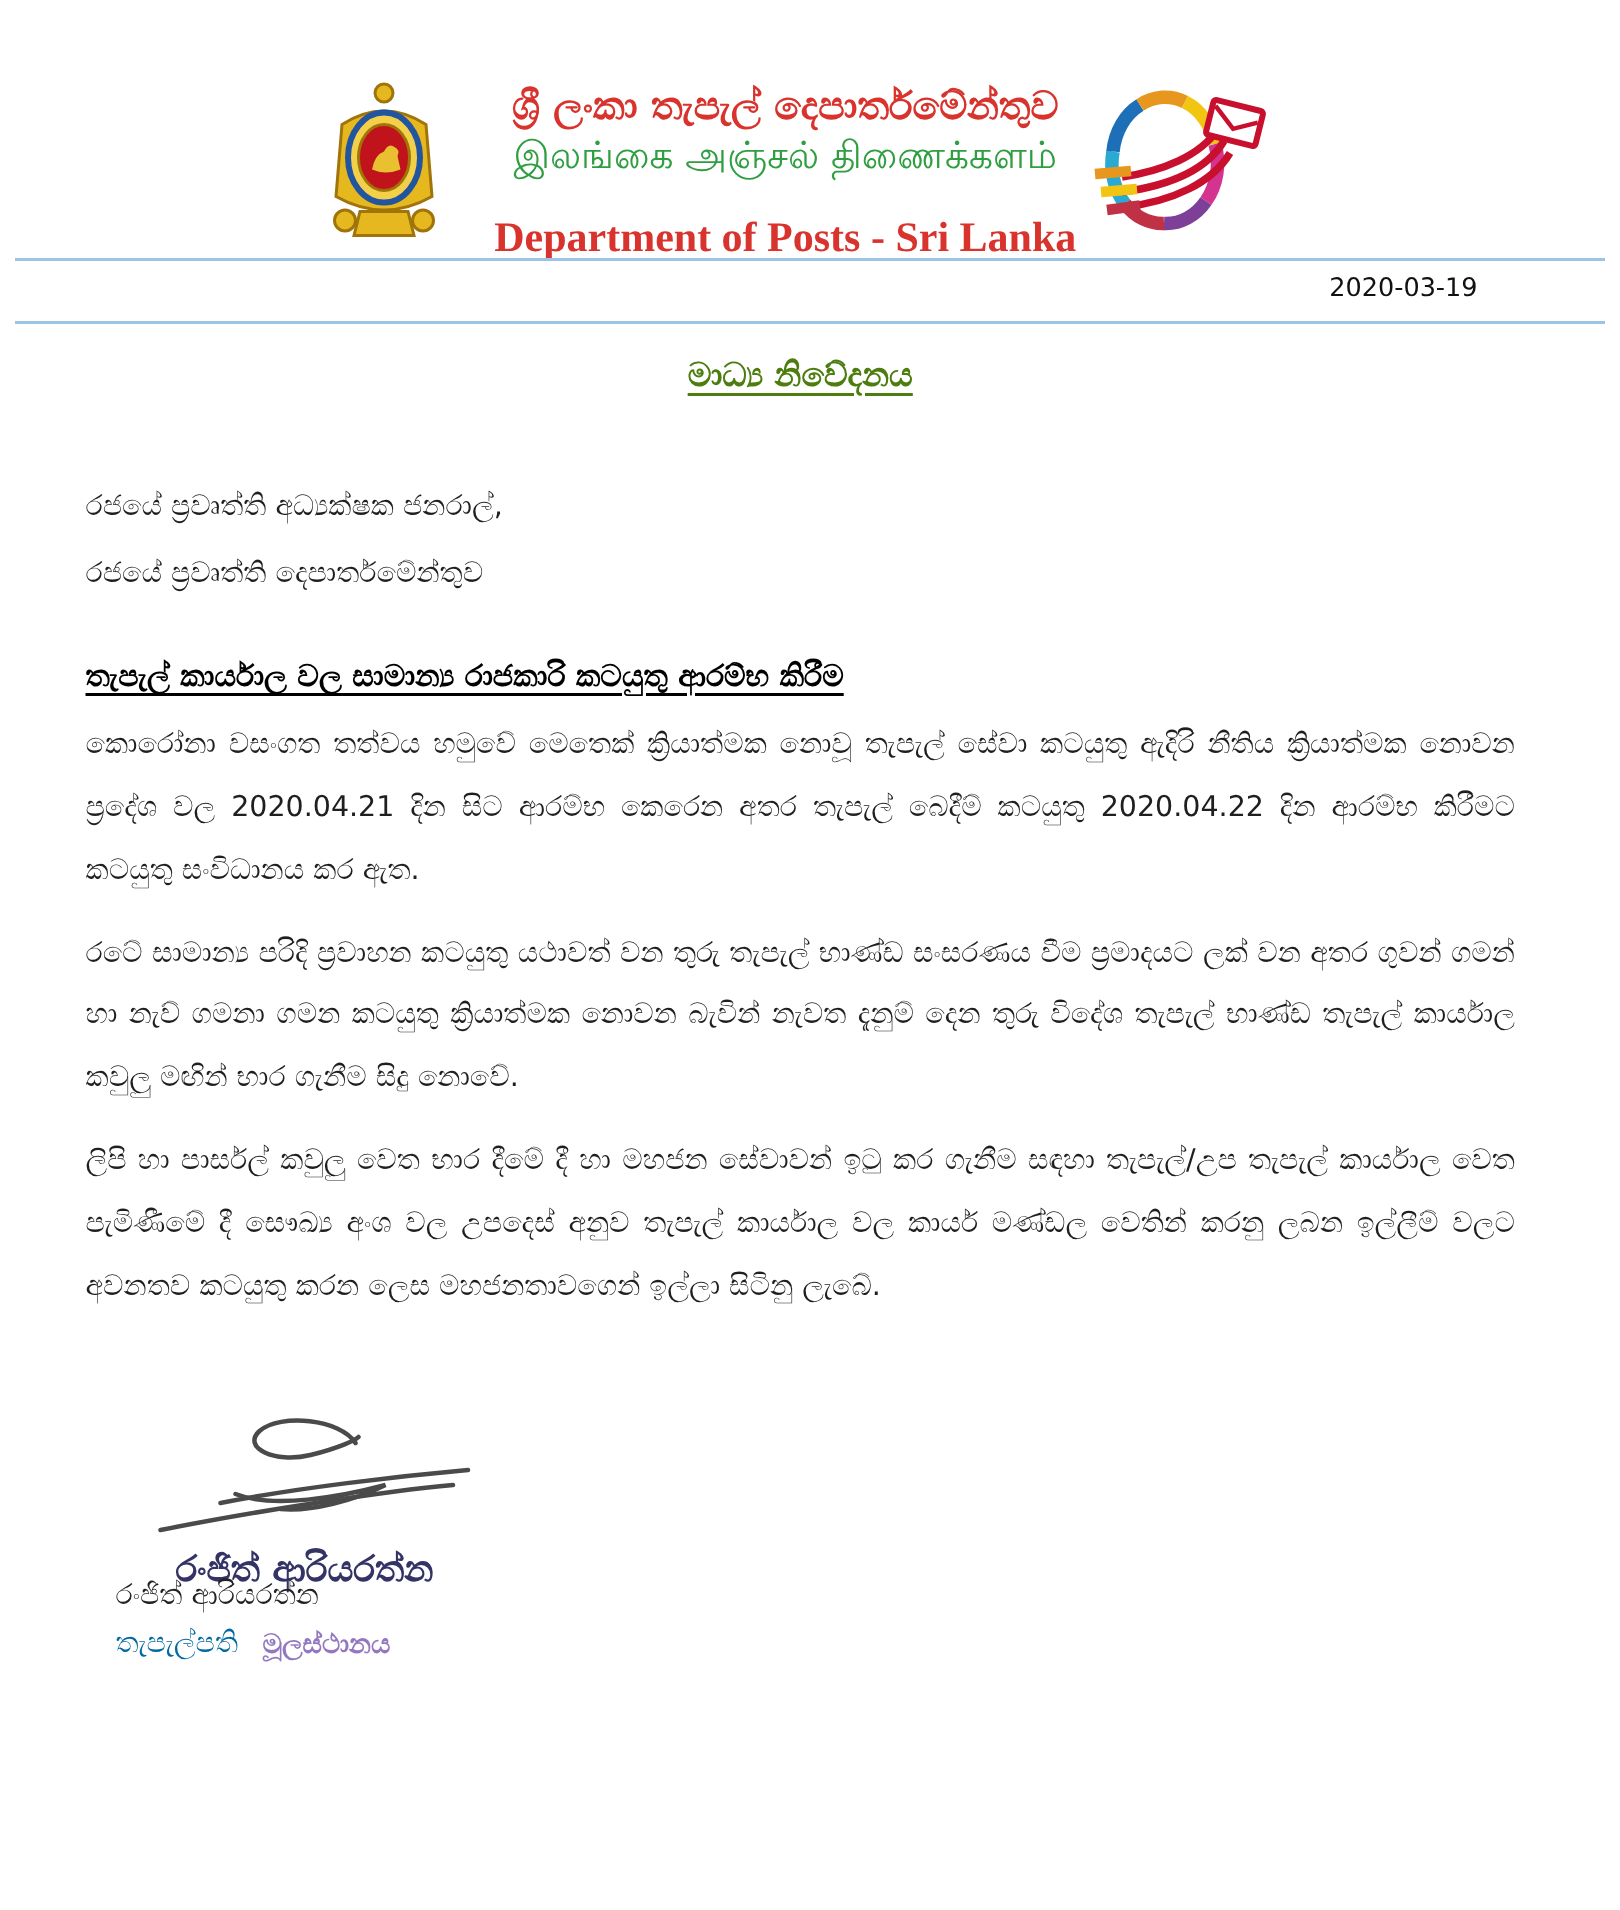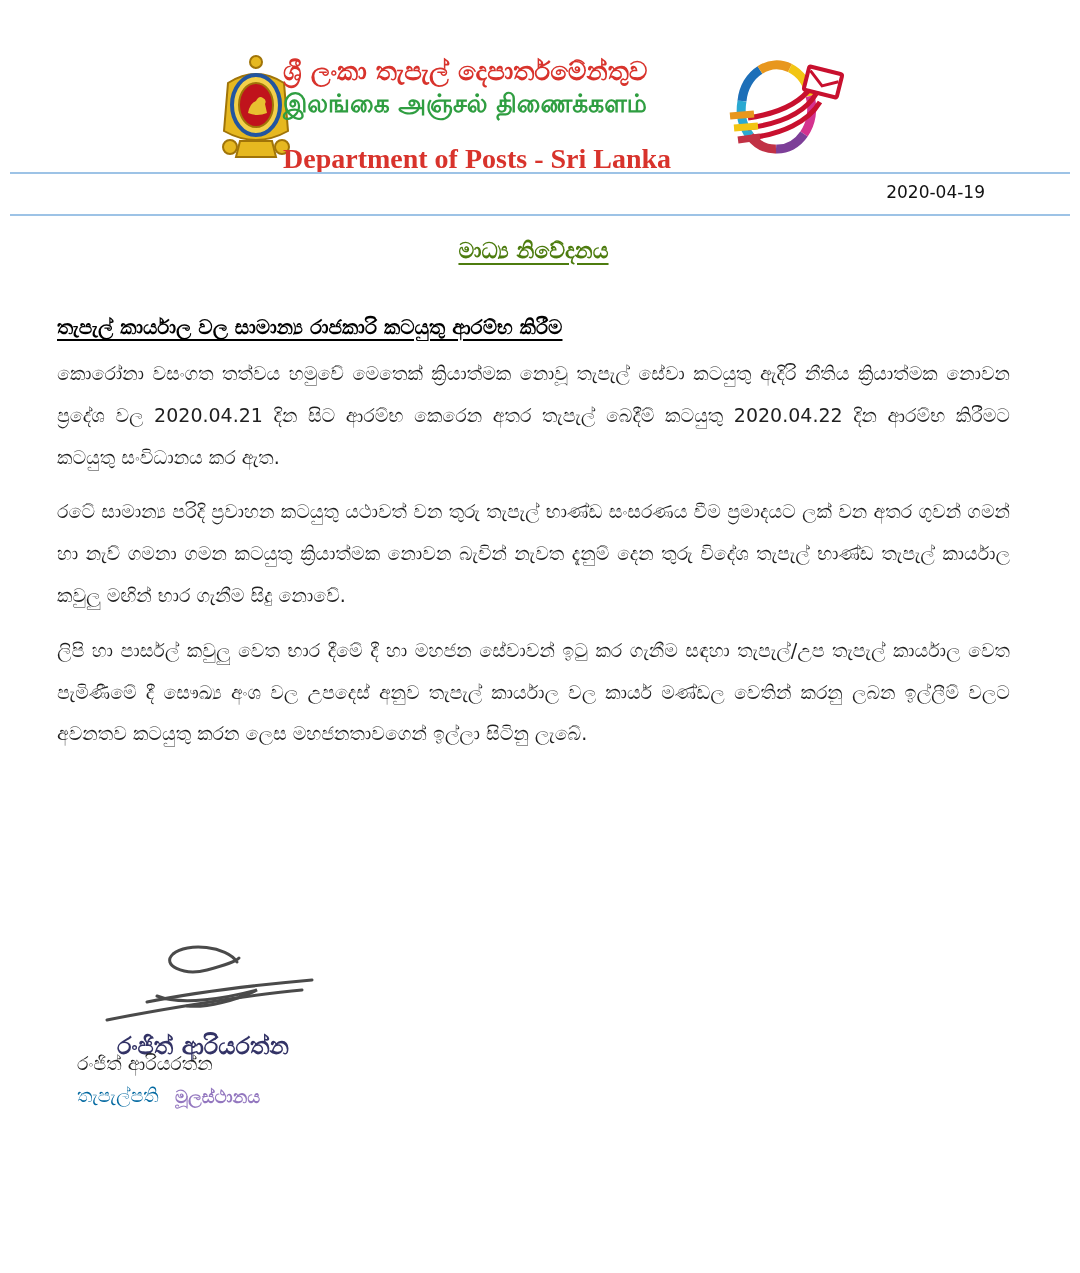--- a/index.html
+++ b/index.html
@@ -3,23 +3,23 @@
 <meta charset="utf-8">
 <style>
   html,body{margin:0;padding:0;background:#888;}
   .page{
     position:relative;width:1080px;height:1273px;background:#ffffff;
     margin:0 auto;overflow:hidden;
     font-family:"DejaVu Sans",sans-serif;color:#1f1f1f;
   }
   
   .emblem{position:absolute;left:218px;top:53px;}
-  .hdr-text{position:absolute;left:283px;top:55px;width:415px;text-align:left;}
+  .hdr-text{position:absolute;left:316px;top:55px;width:415px;text-align:center;}
   .hdr-si{color:#d8332c;font-size:26px;font-weight:bold;line-height:1.25;white-space:nowrap;}
-  .hdr-ta{color:#2f9e41;font-size:25px;font-weight:bold;line-height:1.25;white-space:nowrap;}
+  .hdr-ta{color:#2f9e41;font-size:25px;font-weight:normal;line-height:1.25;white-space:nowrap;}
   .hdr-en{color:#d8332c;font-size:28px;font-weight:bold;line-height:1.2;
           font-family:"Liberation Serif","DejaVu Serif",serif;white-space:nowrap;margin-top:23px;}
   .postlogo{position:absolute;left:720px;top:56px;width:160px;height:108px;}
   .rule{position:absolute;left:10px;right:10px;height:2px;background:#9dc3e6;}
   .rule-1{top:172px;} .rule-2{top:214px;}
   .date{position:absolute;top:182px;right:95px;font-size:17px;color:#111;}
   
   .content{position:absolute;left:57px;top:238px;width:953px;}
   .doc-title{text-align:center;font-size:22px;font-weight:bold;color:#4d7c0f;
     text-decoration:underline;text-underline-offset:5px;margin:0 0 52px 0;}
@@ -81,26 +81,30 @@
       <g stroke-width="7">
         <line x1="10" y1="60" x2="34" y2="58" stroke="#e8971e"></line>
         <line x1="14" y1="72" x2="38" y2="70" stroke="#f2c513"></line>
         <line x1="18" y1="84" x2="40" y2="81" stroke="#c13145"></line>
       </g>
     </svg>
     
   </div>
 
   <div class="rule rule-1"></div>
-  <div class="date">2020-04-19</div>
+  <div class="date">2020-03-19</div>
   <div class="rule rule-2"></div>
 
   <div class="content">
     <h1 class="doc-title">මාධ්‍ය නිවේදනය</h1>
 
+    <div class="addressee">
+      <p>රජයේ ප්‍රවෘත්ති අධ්‍යක්ෂක ජනරාල්,</p>
+      <p>රජයේ ප්‍රවෘත්ති දෙපාර්තමේන්තුව</p>
+    </div>
 
     <h2 class="subject">තැපැල් කාර්යාල වල සාමාන්‍ය රාජකාරි කටයුතු ආරම්භ කිරීම</h2>
 
     <p class="body-para">කොරෝනා වසංගත තත්වය හමුවේ මෙතෙක් ක්‍රියාත්මක නොවූ තැපැල් සේවා කටයුතු ඇදිරි නීතිය ක්‍රියාත්මක නොවන ප්‍රදේශ වල  2020.04.21 දින සිට ආරම්භ කෙරෙන අතර  තැපැල් බෙදීම් කටයුතු 2020.04.22 දින ආරම්භ කිරීමට කටයුතු සංවිධානය කර ඇත.</p>
     <p class="body-para">රටේ සාමාන්‍ය පරිදි ප්‍රවාහන කටයුතු යථාවත් වන තුරු තැපැල් භාණ්ඩ සංසරණය වීම ප්‍රමාදයට ලක් වන අතර ගුවන් ගමන් හා නැව් ගමනා ගමන කටයුතු ක්‍රියාත්මක නොවන බැවින් නැවත දැනුම් දෙන තුරු විදේශ තැපැල් භාණ්ඩ තැපැල් කාර්යාල කවුලු මඟින් භාර ගැනීම සිදු නොවේ.</p>
     <p class="body-para">ලිපි හා පාර්සල් කවුලු වෙත භාර දීමේ දී හා මහජන සේවාවන් ඉටු කර ගැනීම සඳහා තැපැල්/උප තැපැල් කාර්යාල වෙත පැමිණීමේ දී සෞඛ්‍ය අංශ වල උපදෙස් අනුව තැපැල් කාර්යාල වල කාර්ය මණ්ඩල වෙතින් කරනු ලබන ඉල්ලීම් වලට අවනතව කටයුතු කරන ලෙස මහජනතාවගෙන් ඉල්ලා සිටිනු ලැබේ.</p>
   </div>
 
   <div class="sig-block">
     <svg class="sig-svg" width="260" height="110" viewBox="0 0 260 110">

